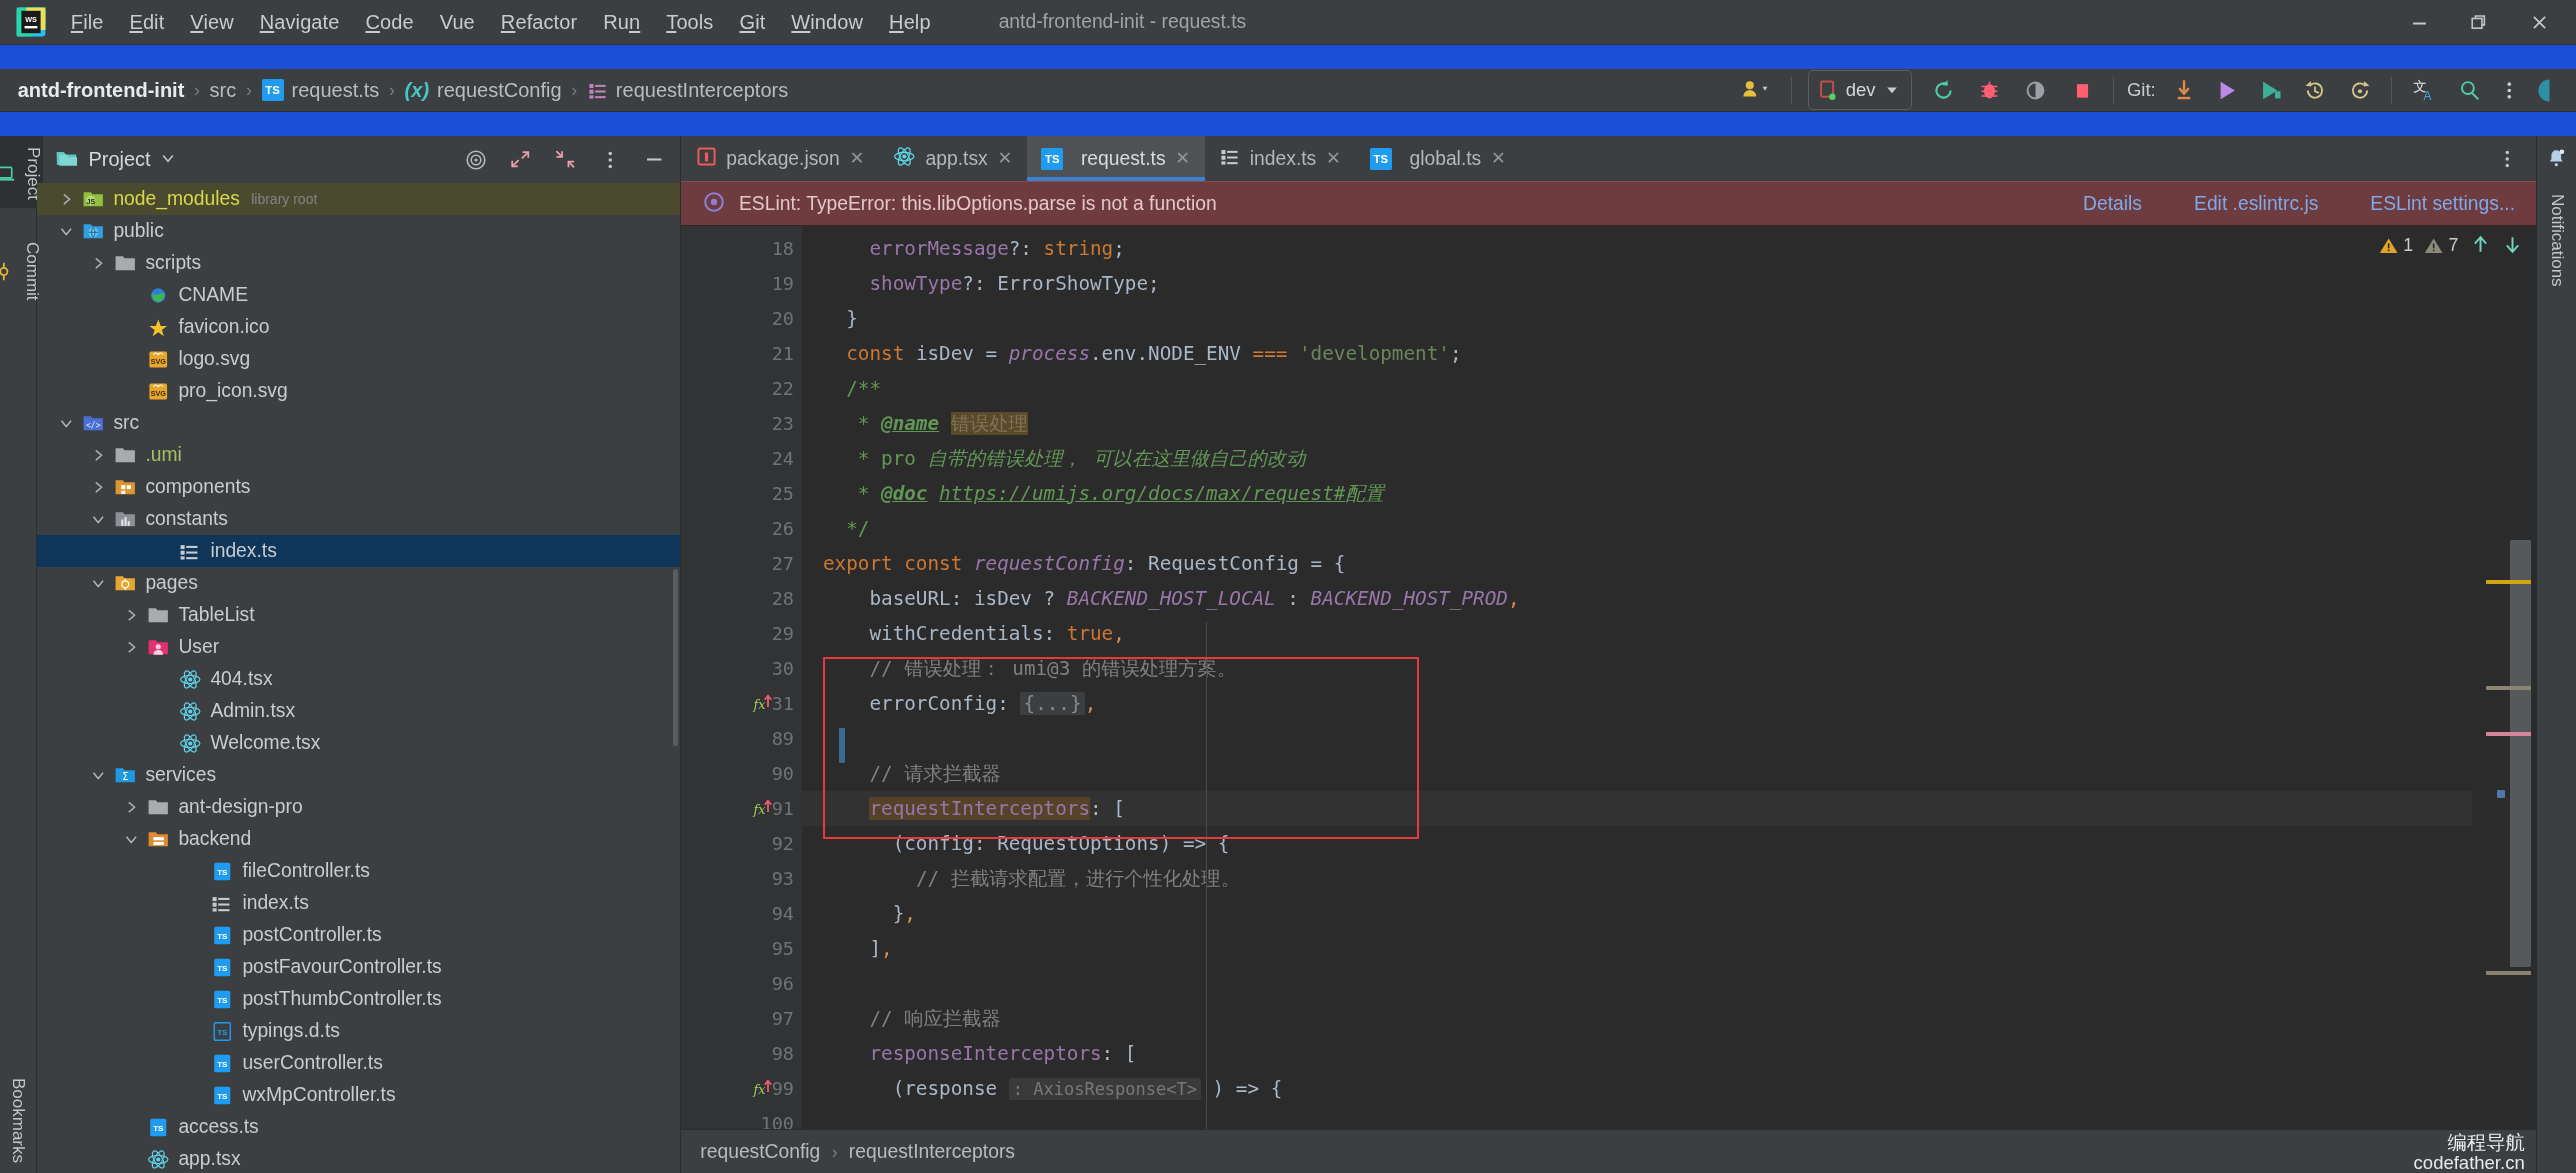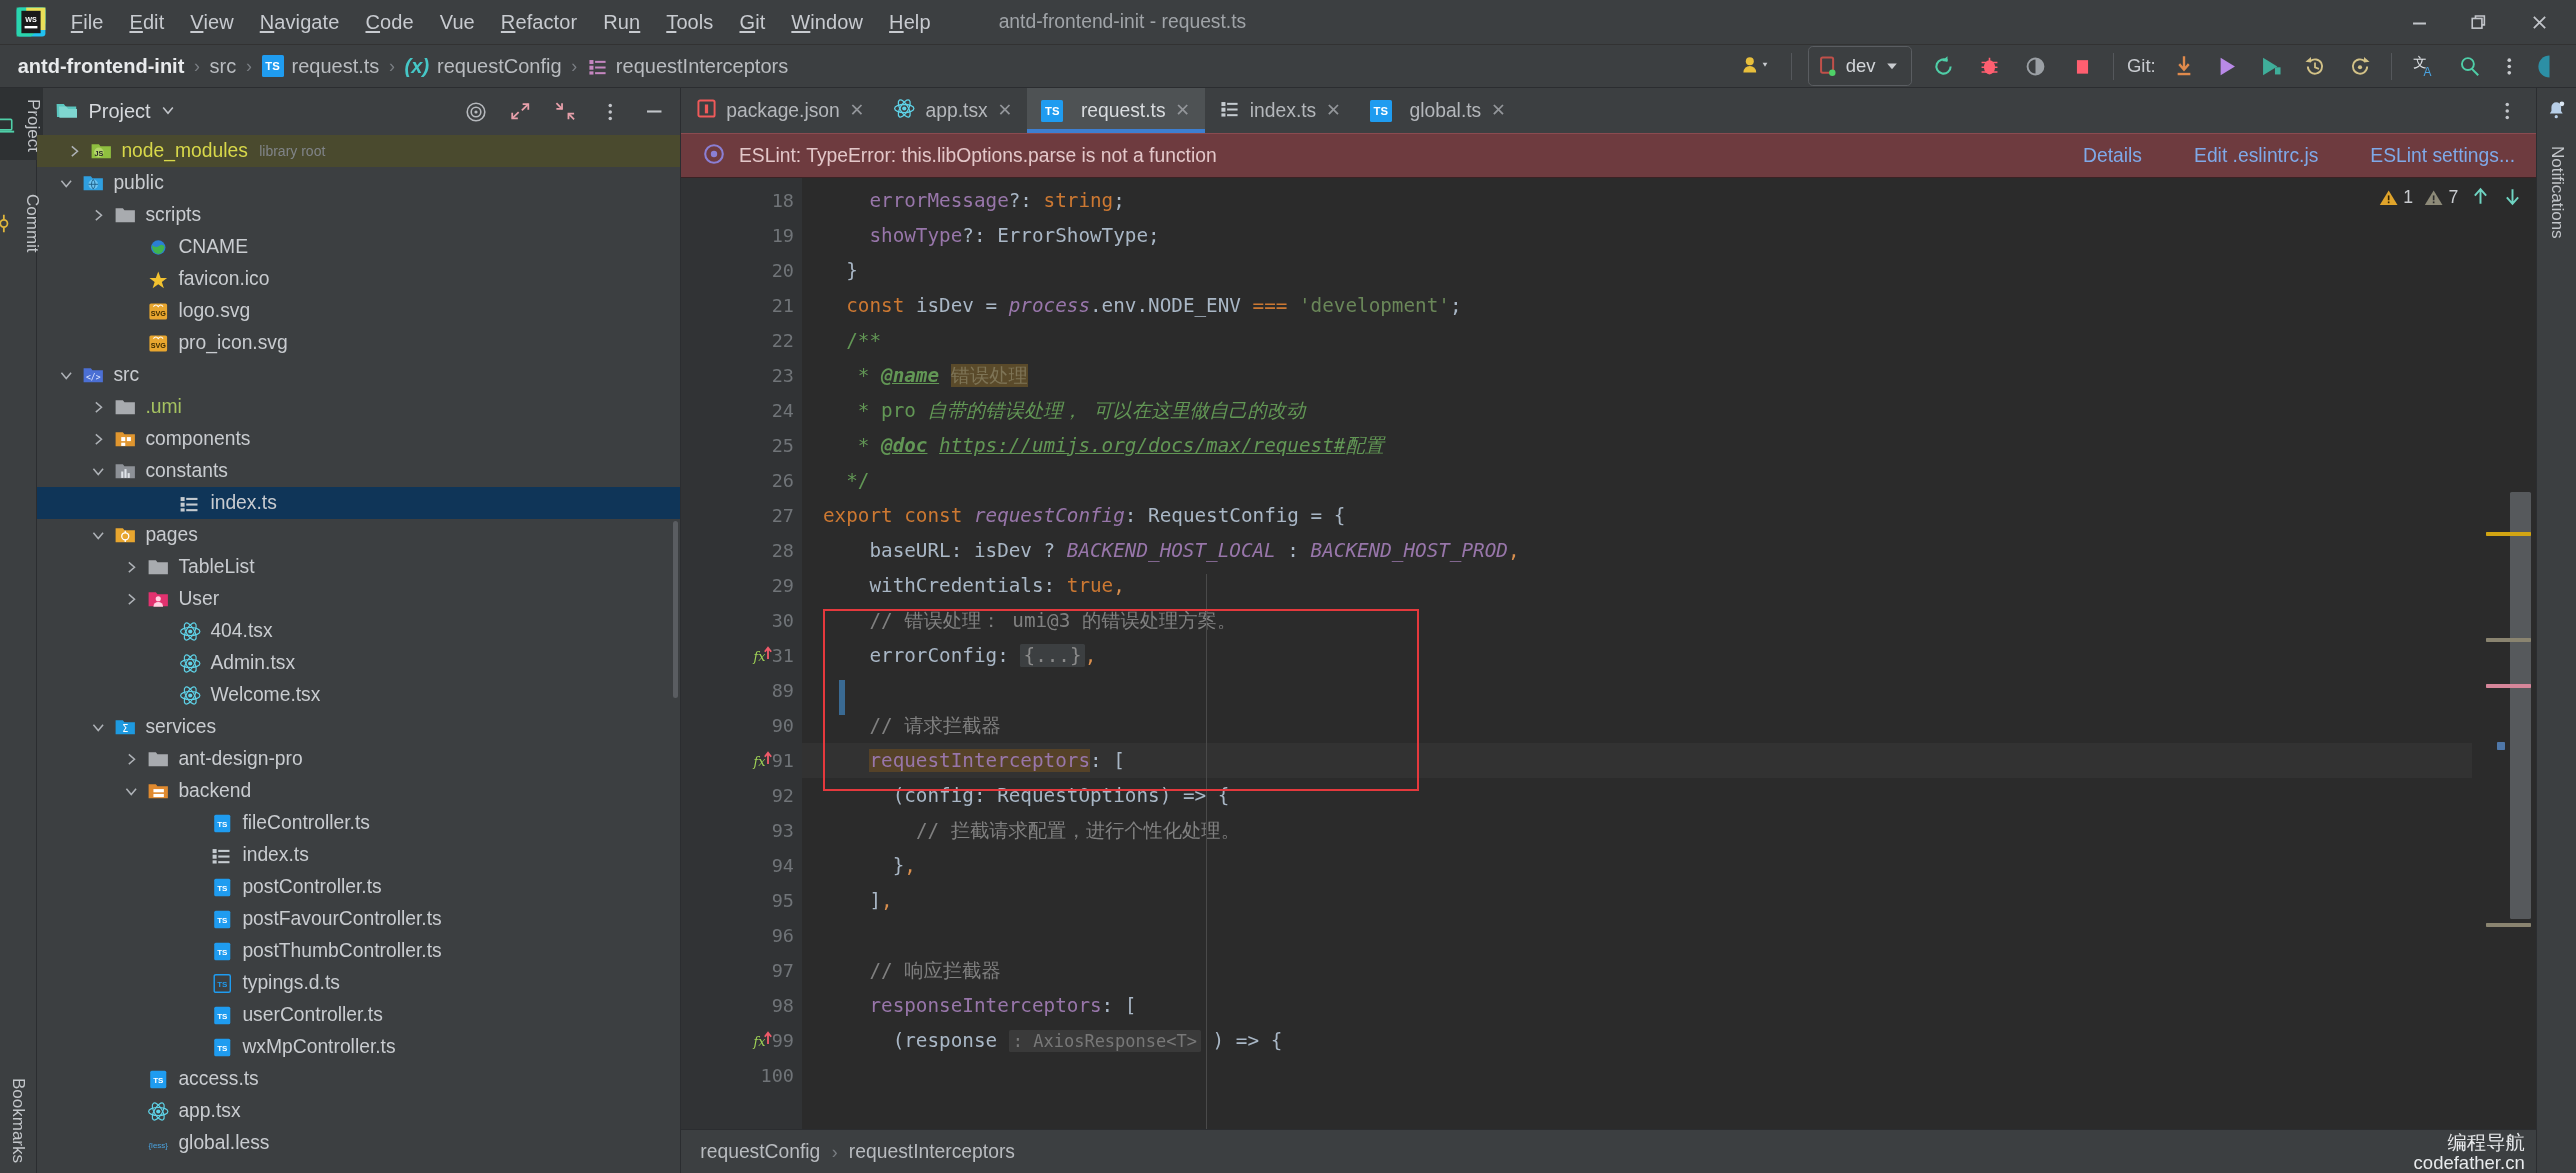--- a/index.html
+++ b/index.html
@@ -5,22 +5,22 @@
   * { box-sizing: border-box; margin: 0; padding: 0; }
   html, body {
     width: 2576px; height: 1174px;
     background: #3c3f41;
     font-family: "Liberation Sans", sans-serif;
     overflow: hidden;
   }
   .app {
     position: relative;
     width: 2576px; height: 1174px;
-    background: #eab308;
-    display: flex; flex-direction: column;
+    background: #1d4ed8;
+    display: flex; flex-direction: column; gap: 24px;
   }
 
   
   .titlebar {
     height: 45px; background: #3c3f41;
     display: flex; align-items: center;
     flex: 0 0 45px;
     border-bottom: 0.8px solid #323232;
   }
   .ws-logo {
@@ -506,21 +506,21 @@
               <circle cx="9" cy="23" r="2.2" fill="#c2c5ca"></circle>
           </svg>
         </div>
         <div class="panel-icon">
           <svg width="22.5" height="22.5" viewBox="0 0 28 28">
               <rect x="5" y="13" width="18" height="2.6" fill="#c2c5ca"></rect>
             </svg>
         </div>
       </div>
       <div class="tree" id="tree">
-          <div class="tree-row hl-olive" style="padding-left: 24px;">
+          <div class="tree-row hl-olive" style="padding-left: 16px;">
             <span class="arrow">
               <svg width="14.5" height="14.5" viewBox="0 0 18 18">
                 <path d="M6 3 L13 9 L6 15" fill="none" stroke="#aeb2b7" stroke-width="1.9"></path>
               </svg>
             </span>
             <span class="ficon">
               <svg width="22.5" height="21" viewBox="0 0 28 26" style="font-size:24px">
                 <path d="M2 4 h9 l2 2.5 h13 v15 h-24 Z" fill="#8fbf3f"></path>
                 <circle cx="11" cy="14" r="6" fill="#b4d66a"></circle>
                 <text x="11" y="18" font-size="9" text-anchor="middle" fill="#2b2b2b" font-family="Liberation Sans, sans-serif" font-weight="bold">JS</text>

